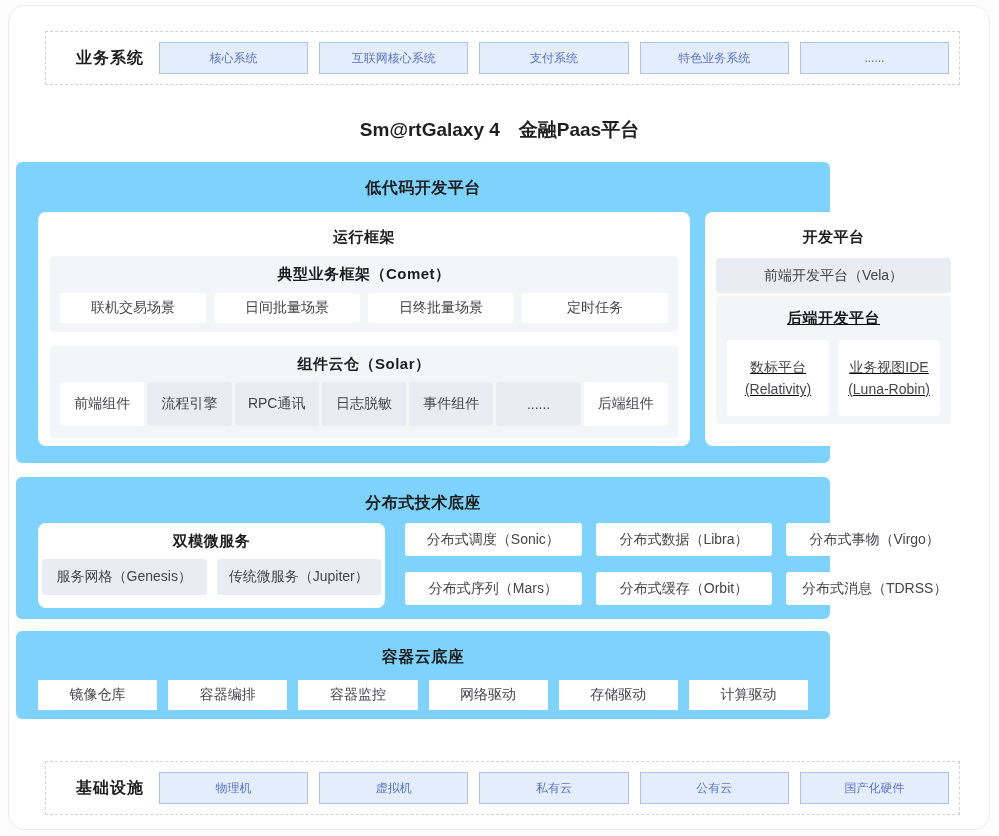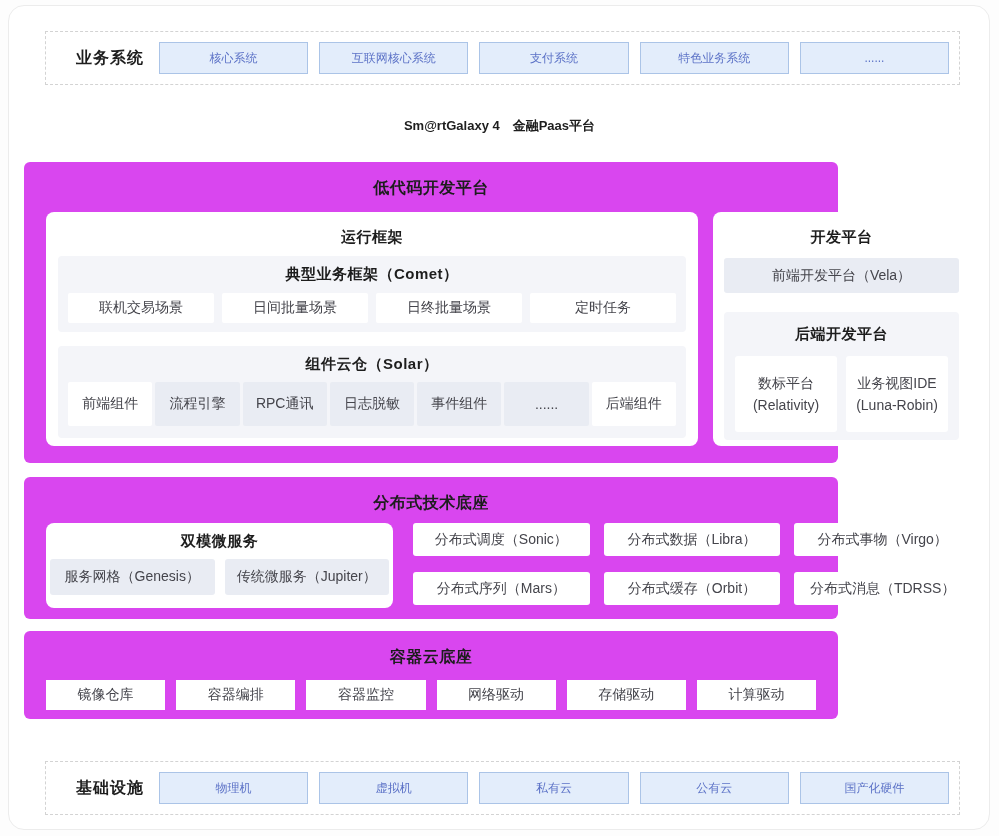--- a/index.html
+++ b/index.html
@@ -13,24 +13,24 @@
   .dashed-box { position:absolute; left:45px; width:915px; height:54px;
     border:1px dashed #d3d3d3; display:flex; align-items:center;
     padding:0 10px 0 30px; gap:11px; background:#fff; }
   .dashed-box.top { top:31px; }
   .dashed-box.bottom { top:761px; }
   .row-label { flex:none; width:72px; font-size:16px; font-weight:bold; color:#1e1e1e; letter-spacing:1px; }
   .pill { flex:1; height:32px; display:flex; align-items:center; justify-content:center;
     background:#e3edfb; border:1px solid #abc4e7; color:#5d73c7; font-size:12px; }
 
   .main-title { position:absolute; top:117px; left:0; width:999px; text-align:center;
-    font-size:13px; font-weight:bold; color:#1e1e1e; }
+    font-size:19px; font-weight:bold; color:#1e1e1e; }
 
   
-  .section { position:absolute; left:16px; width:814px; background:#d946ef; border-radius:6px;margin-left:8px; }
+  .section { position:absolute; left:16px; width:814px; background:#7dd3fc; border-radius:6px; }
   .section.lowcode { top:162px; height:301px; }
   .section.distributed { top:477px; height:142px; }
   .section.containercloud { top:631px; height:88px; }
   .section-title { text-align:center; font-weight:bold; font-size:16px; color:#1d1d1d; padding-top:16px; letter-spacing:0.5px; }
 
   
   .card { position:absolute; background:#fff; border-radius:8px; }
   .card-title { text-align:center; font-weight:bold; font-size:15px; color:#1d1d1d; padding-top:16px; letter-spacing:0.5px; }
   .runtime { left:22px; top:50px; width:652px; height:234px; }
   .devplat { left:689px; top:50px; width:257px; height:234px; }
@@ -45,21 +45,21 @@
   .btn { flex:1; height:30px; display:flex; align-items:center; justify-content:center;
     background:#fff; border-radius:2px; font-size:14px; color:#45454c; white-space:nowrap; }
   .btn.gray { background:#e9ecf3; }
   .solar .btn-row { gap:3px; padding-top:8px; }
   .btn.tall { height:44px; }
 
   
   .vela { position:absolute; left:11px; top:46px; width:235px; height:35px;
     background:#e9ecf3; border-radius:3px; display:flex; align-items:center; justify-content:center;
     font-size:14px; color:#45454c; }
-  .backend { left:11px; top:100px; width:235px; height:128px; }
+  .backend { left:11px; top:84px; width:235px; height:128px;text-decoration:underline; }
   .backend .subcard-title { padding-top:13px; }
   .duo { display:flex; gap:9px; margin:12px 11px 0; }
   .duo-card { flex:1; height:76px; background:#fff; border-radius:3px;
     display:flex; flex-direction:column; align-items:center; justify-content:center;
     font-size:14px; color:#45454c; line-height:22px; white-space:nowrap; }
 
   
   .dualmode { left:22px; top:46px; width:347px; height:85px; }
   .dualmode .card-title { padding-top:9px; font-size:15px; }
   .dualmode .btn-row { padding:8px 4px 0; gap:10px; }

